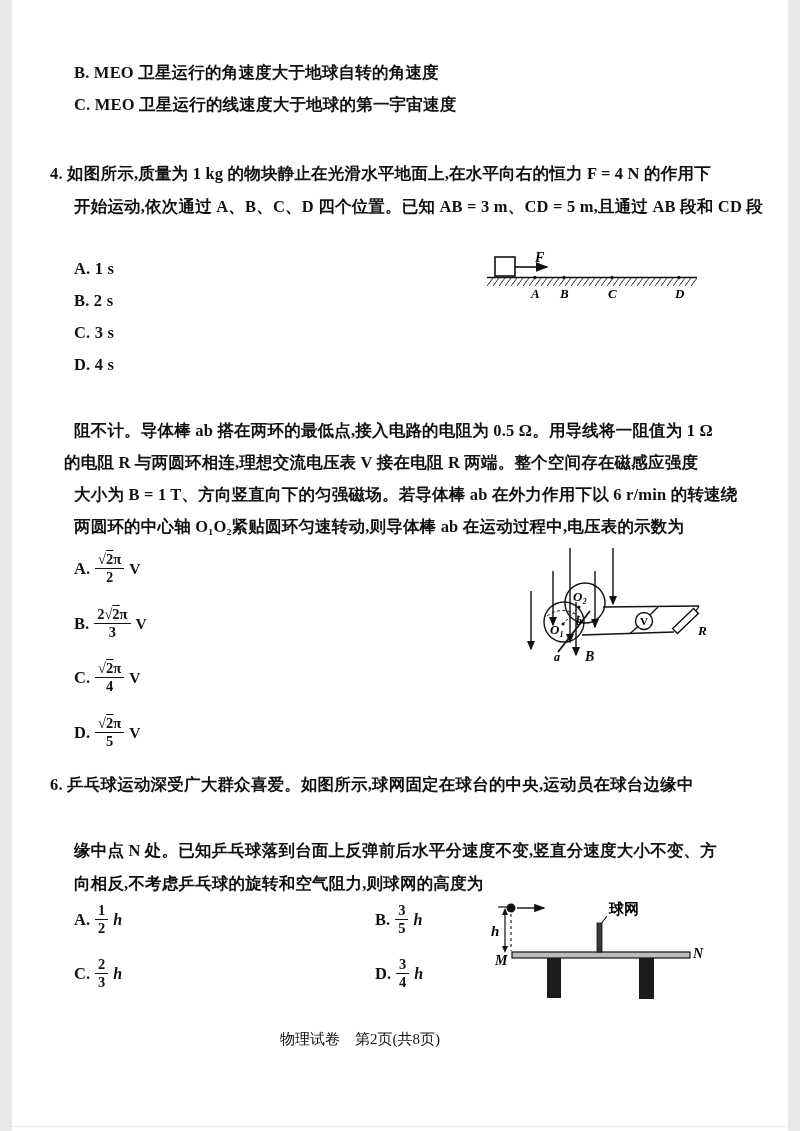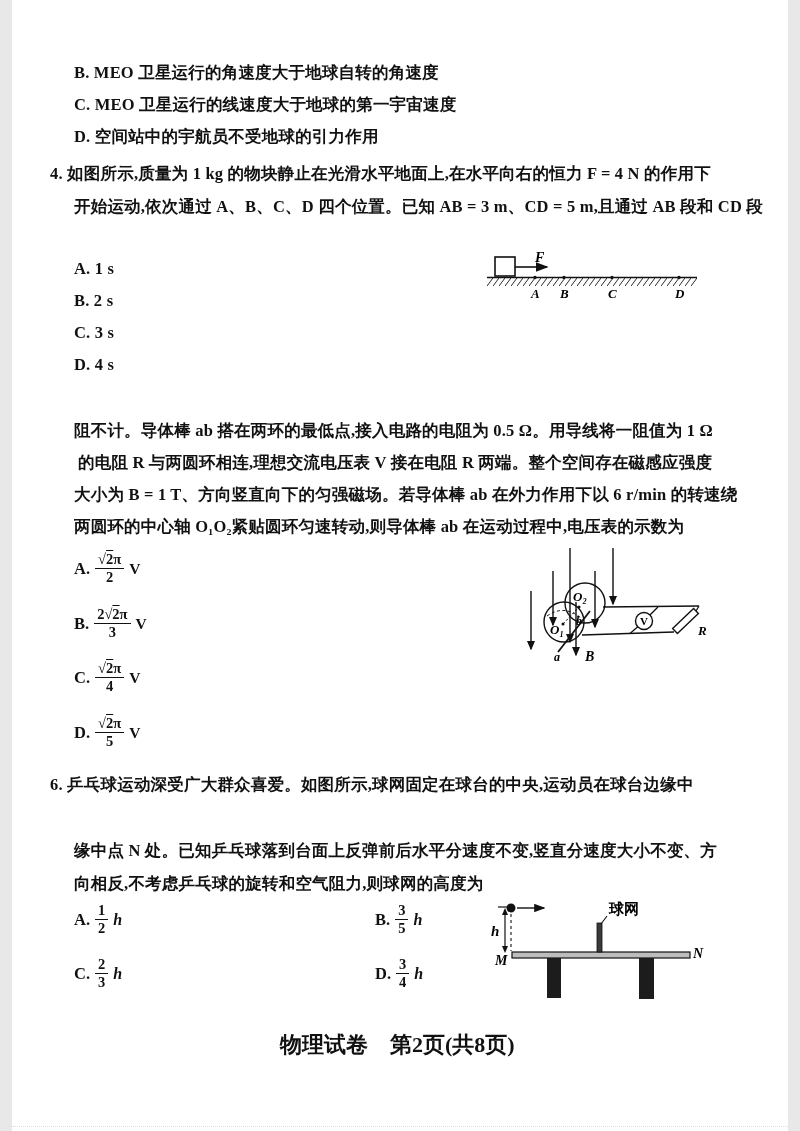--- a/index.html
+++ b/index.html
@@ -11,31 +11,30 @@
   .frac{display:inline-block;text-align:center;vertical-align:middle;line-height:1.05;}
   .frac .num{display:block;border-bottom:1.6px solid #111;padding:0 3px 1px 3px;font-size:14.5px;}
   .frac .den{display:block;font-size:14.5px;padding-top:1px;}
   .ovl{text-decoration:overline;}
   .unit{font-size:15.5px;}
   .suffix{font-size:16px;font-style:italic;}
   .fig{position:absolute;}
   svg text{font-family:"Liberation Serif","DejaVu Serif",serif;}
   .svar{font-style:italic;font-weight:700;}
   .scjk{font-weight:700;}
-  #footer{position:absolute;font-size:22px;font-weight:700;white-space:nowrap;}
+  #footer{position:absolute;font-size:15px;font-weight:400;white-space:nowrap;}
   #page-edge{position:absolute;left:0;right:0;bottom:4px;border-top:1px dotted #ddd;}
 </style>
 </head>
 <body>
 
 <div id="page">
 
   <div class="tline" style="left:62px;top:62px">B. MEO 卫星运行的角速度大于地球自转的角速度</div>
   <div class="tline" style="left:62px;top:94px">C. MEO 卫星运行的线速度大于地球的第一宇宙速度</div>
-  <div class="tline" style="left:62px;top:126px">D. 空间站中的宇航员不受地球的引力作用</div>
 
   <div class="tline" style="left:38px;top:163px">4. 如图所示,质量为 1 kg 的物块静止在光滑水平地面上,在水平向右的恒力 F = 4 N 的作用下</div>
   <div class="tline" style="left:62px;top:196px">开始运动,依次通过 A、B、C、D 四个位置。已知 AB = 3 m、CD = 5 m,且通过 AB 段和 CD 段</div>
 
   <div class="tline" style="left:62px;top:259px">A. 1 s</div>
   <div class="tline" style="left:62px;top:291px">B. 2 s</div>
   <div class="tline" style="left:62px;top:323px">C. 3 s</div>
   <div class="tline" style="left:62px;top:355px">D. 4 s</div>
 
   <svg class="fig" style="left:463px;top:246px" width="240" height="62" viewBox="0 0 240 62">
@@ -56,21 +55,21 @@
     <circle cx="89" cy="31.5" r="1.7" fill="#111"></circle>
     <circle cx="137" cy="31.5" r="1.7" fill="#111"></circle>
     <circle cx="204" cy="31.5" r="1.7" fill="#111"></circle>
     <text class="svar" x="56" y="52" font-size="13">A</text>
     <text class="svar" x="85" y="52" font-size="13">B</text>
     <text class="svar" x="133" y="52" font-size="13">C</text>
     <text class="svar" x="200" y="52" font-size="13">D</text>
   </svg>
 
   <div class="tline" style="left:62px;top:420px">阻不计。导体棒 ab 搭在两环的最低点,接入电路的电阻为 0.5 Ω。用导线将一阻值为 1 Ω</div>
-  <div class="tline" style="left:66px;top:452px">的电阻 R 与两圆环相连,理想交流电压表 V 接在电阻 R 两端。整个空间存在磁感应强度</div>
+  <div class="tline" style="left:52px;top:452px">的电阻 R 与两圆环相连,理想交流电压表 V 接在电阻 R 两端。整个空间存在磁感应强度</div>
   <div class="tline" style="left:62px;top:484px">大小为 B = 1 T、方向竖直向下的匀强磁场。若导体棒 ab 在外力作用下以 6 r/min 的转速绕</div>
   <div class="tline" style="left:62px;top:516px">两圆环的中心轴 O₁O₂紧贴圆环匀速转动,则导体棒 ab 在运动过程中,电压表的示数为</div>
 
   <div class="frac-opt" style="left:62px;top:552px">
     <span class="opt-label">A.</span>
     <span class="frac">
       <span class="num"><span></span><span>√</span><span class="ovl">2</span><span>π</span></span>
       <span class="den">2</span>
     </span>
     <span class="unit">V</span>

